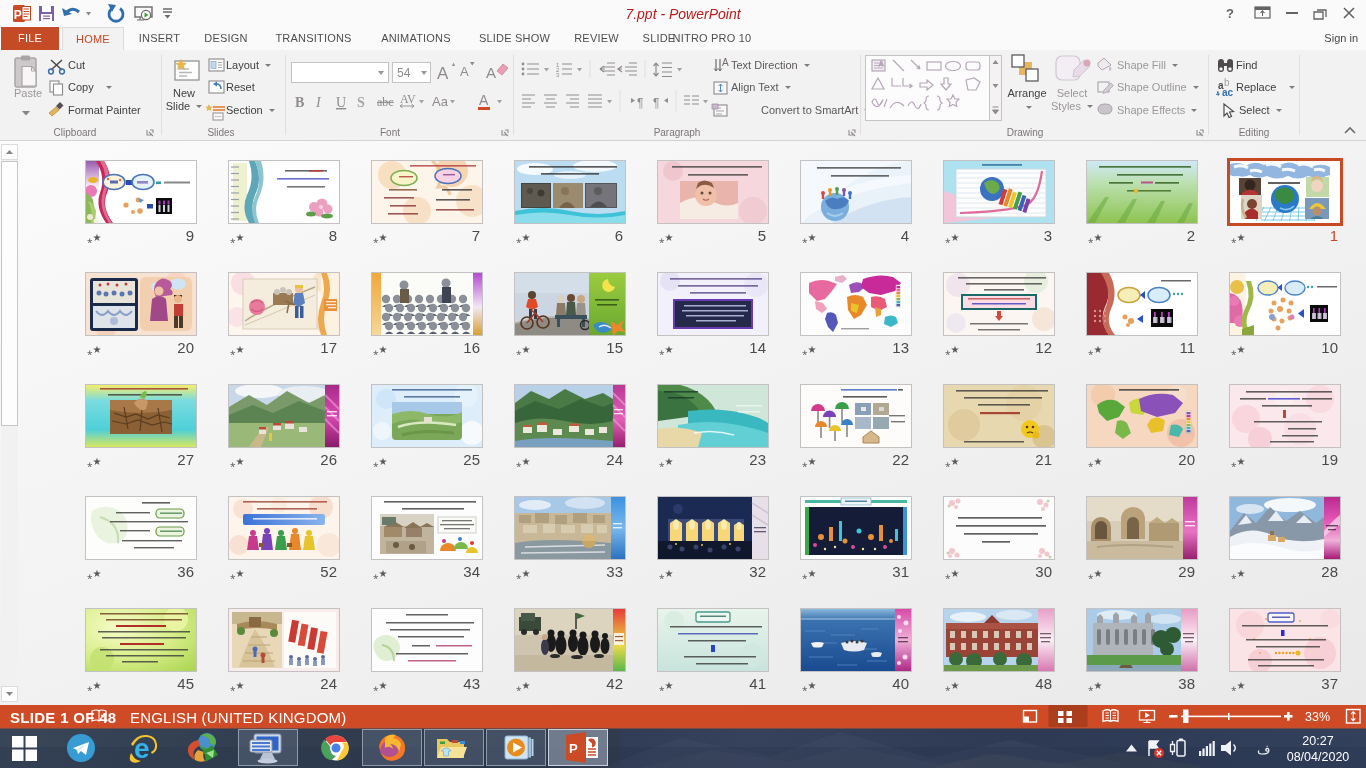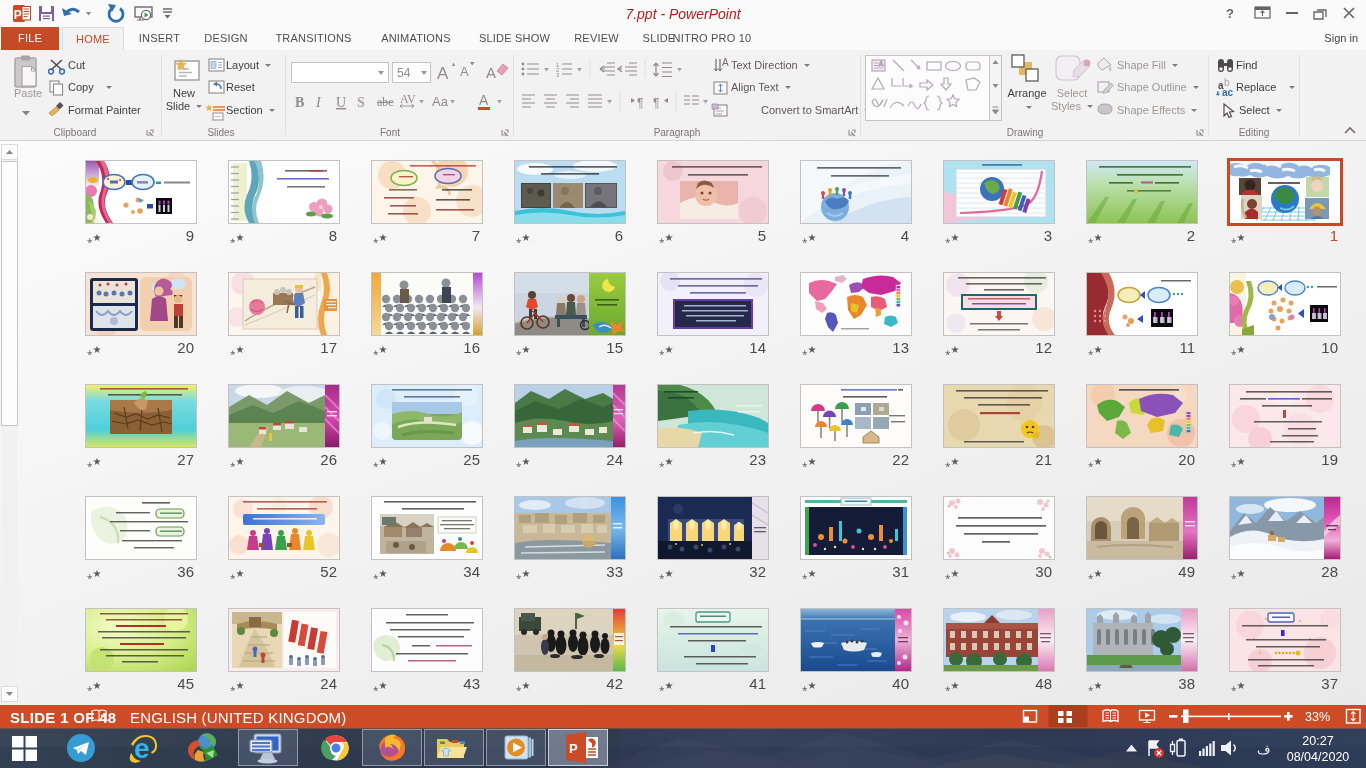--- a/index.html
+++ b/index.html
@@ -1440,21 +1440,21 @@
                 <stop offset="0" stop-color="#c03a9a"></stop>
                 <stop offset=".55" stop-color="#e874c4"></stop>
                 <stop offset="1" stop-color="#98206e"></stop>
               </linearGradient>
             </defs>
             <rect x="96" y="0" width="14" height="62" fill="url(#g29)"></rect>
             <rect x="98" y="24" width="10" height="1.4" fill="#fff" opacity=".8"></rect>
             <rect x="98" y="28" width="10" height="1.4" fill="#fff" opacity=".8"></rect>
           </svg></div>
         <div class="star">⁎★</div>
-        <div class="num" style="color:#4a4a4a">49</div>
+        <div class="num" style="color:#4a4a4a">29</div>
       </div>
 <div class="cell" style="left:1230px;top:356px">
         <div class="thb"><svg width="110" height="62" viewBox="0 0 110 62">
             <rect width="110" height="62" fill="#90b8dc"></rect>
             <ellipse cx="60" cy="8" rx="26" ry="7" fill="#f4f8fb"></ellipse>
             <ellipse cx="20" cy="12" rx="14" ry="5" fill="#e8f0f8" opacity=".8"></ellipse>
             <path d="M0 34 l14 -18 12 10 14 -16 16 14 14 -10 16 12 8 -6 0 42 -94 0 z" fill="#8898a8"></path>
             <path d="M8 28 l8 -10 6 8 z M38 24 l8 -10 8 10 z M66 26 l8 -8 8 8 z" fill="#e8eef4"></path>
             <path d="M0 40 q20 -12 42 -2 q24 10 52 4 l0 20 -94 0 z" fill="#eef2f6"></path>
             <path d="M0 50 q24 -8 50 0 q24 8 44 2 l0 10 -94 0 z" fill="#fbfcfd"></path>

